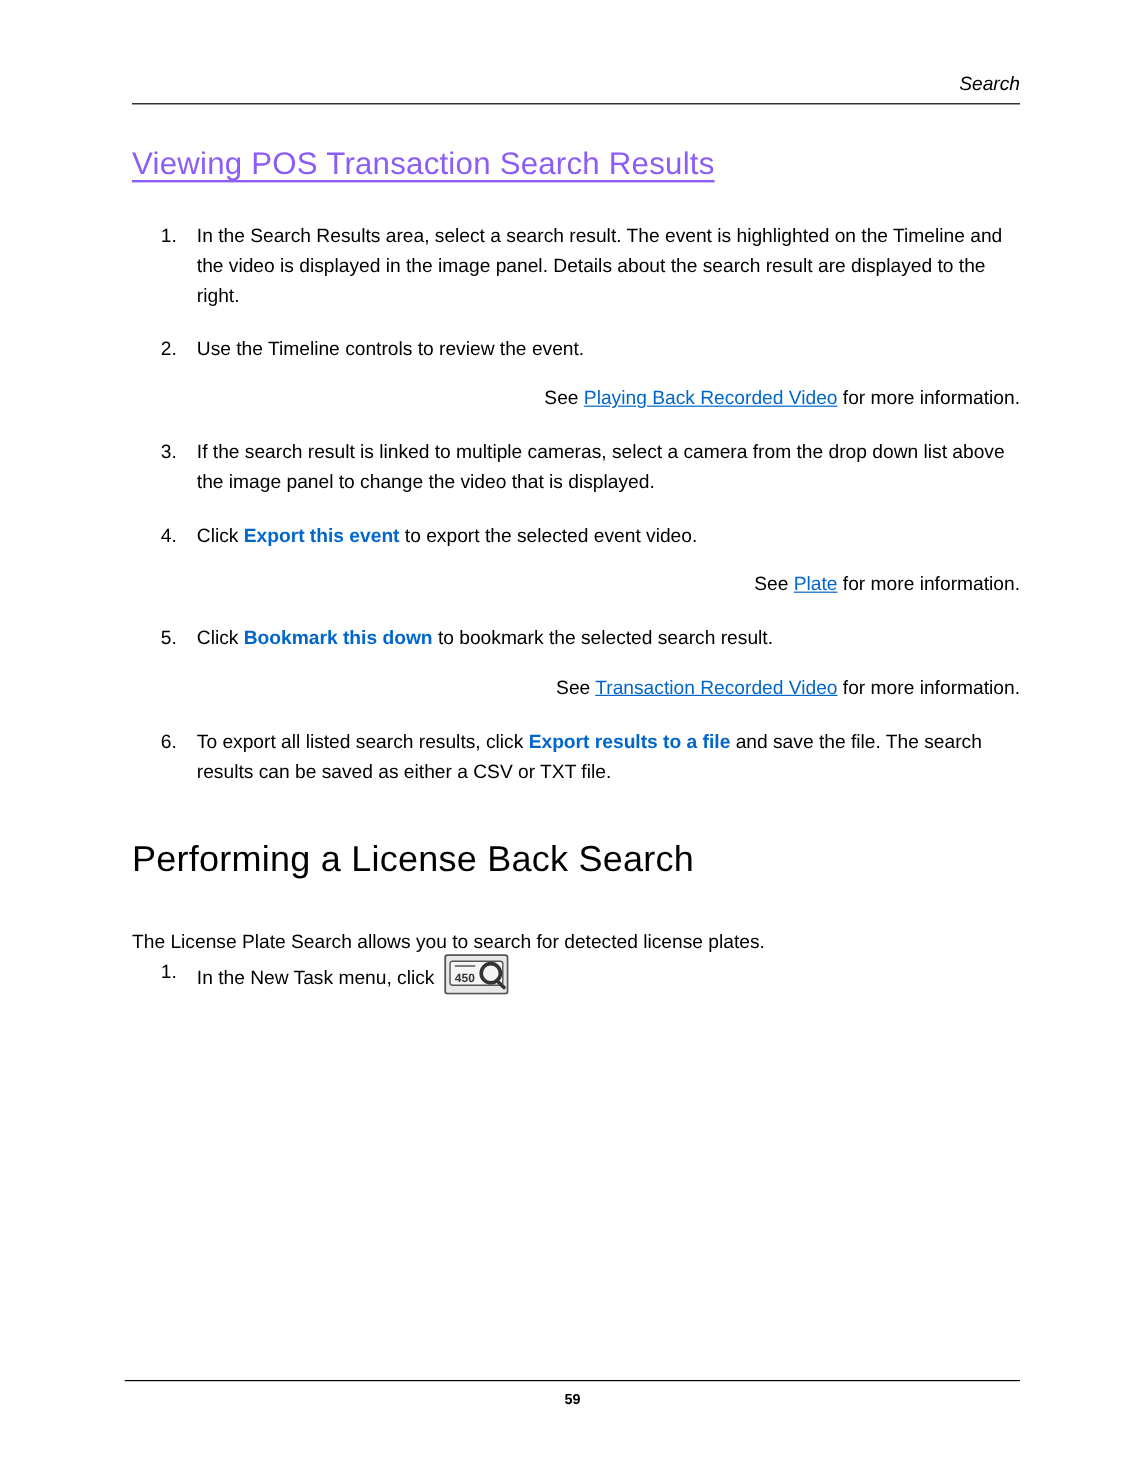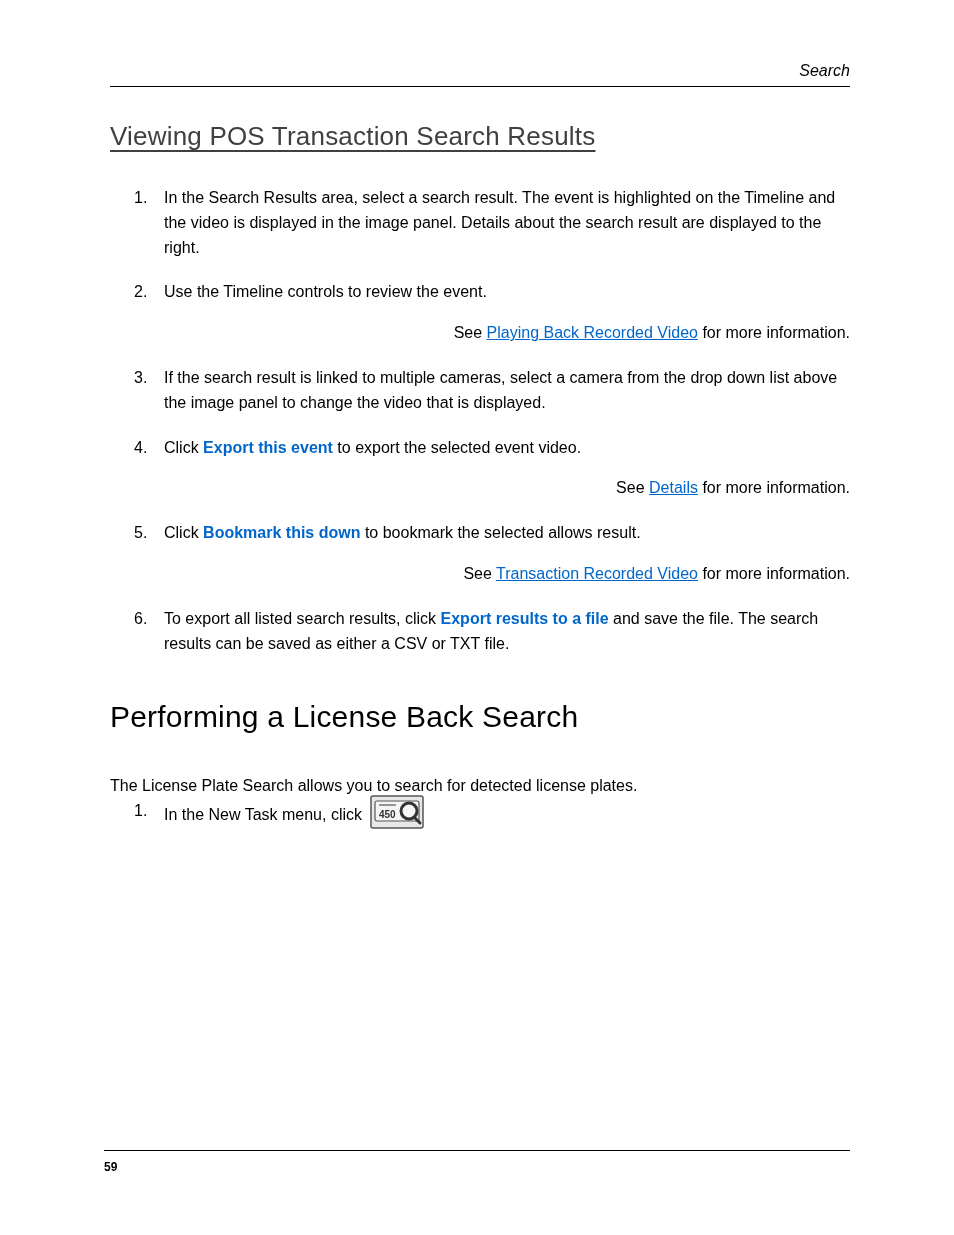--- a/index.html
+++ b/index.html
@@ -29,21 +29,21 @@
     font-weight: 400;
     color: #000;
   }
   .h1 {
     font-size: 26px;
     font-weight: 400;
     text-decoration: underline;
     text-underline-offset: 5px;
     letter-spacing: 0.2px;
     margin-bottom: 34px;
-    color: #404040;
+    color: #8b5cf6;
   }
   .h2 {
     font-size: 30px;
     font-weight: 400;
     letter-spacing: 0.2px;
     margin-top: 44px;
     margin-bottom: 40px;
     color: #000;
   }
   ol.steps {
@@ -91,21 +91,21 @@
     position: relative;
     top: -4px;
   }
   .footer {
     position: absolute;
     left: 104px;
     right: 104px;
     bottom: 60px;
     border-top: 1.5px solid #000;
     padding-top: 6px;
-    text-align: left;
+    text-align: center;
   }
   .page-num {
     font-size: 12px;
     font-weight: 700;
     color: #000;
   }
 </style>
 </head>
 <body>
 
@@ -126,25 +126,25 @@
       <div class="sub">
         <span>See </span><a href="#" class="link">Playing Back Recorded Video</a><span> for more information.</span>
       </div>
     </li>
     <li>
       <span>If the search result is linked to multiple cameras, select a camera from the drop down list above the image panel to change the video that is displayed.</span>
     </li>
     <li>
       <span>Click </span><span class="ui-bold">Export this event</span><span> to export the selected event video.</span>
       <div class="sub">
-        <span>See </span><a href="#" class="link">Details</a><span> for more information.</span>
+        <span>See </span><a href="#" class="link">Plate</a><span> for more information.</span>
       </div>
     </li>
     <li>
-      <span>Click </span><span class="ui-bold">Bookmark this down</span><span> to bookmark the selected allows result.</span>
+      <span>Click </span><span class="ui-bold">Bookmark this down</span><span> to bookmark the selected search result.</span>
       <div class="sub">
         <span>See </span><a href="#" class="link">Transaction Recorded Video</a><span> for more information.</span>
       </div>
     </li>
     <li>
       <span>To export all listed search results, click </span><span class="ui-bold">Export results to a file</span><span> and save the file. The search results can be saved as either a CSV or TXT file.</span>
     </li>
   </ol>
 
   <h2 class="h2">Performing a License Back Search</h2>

